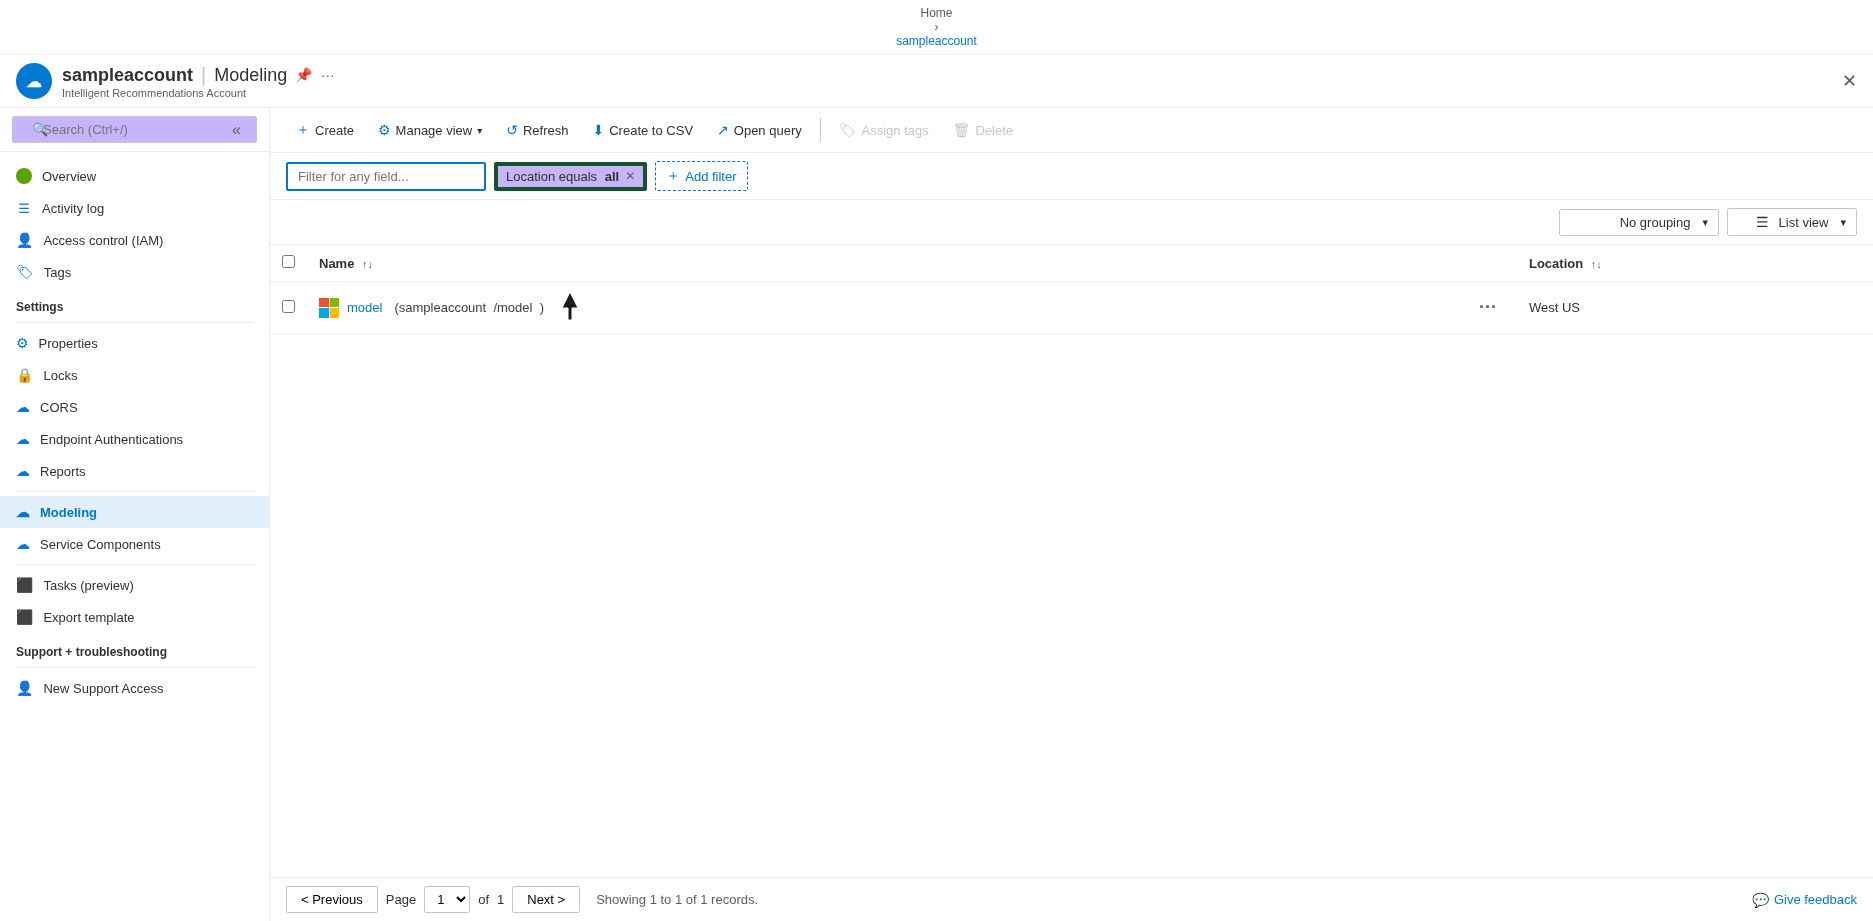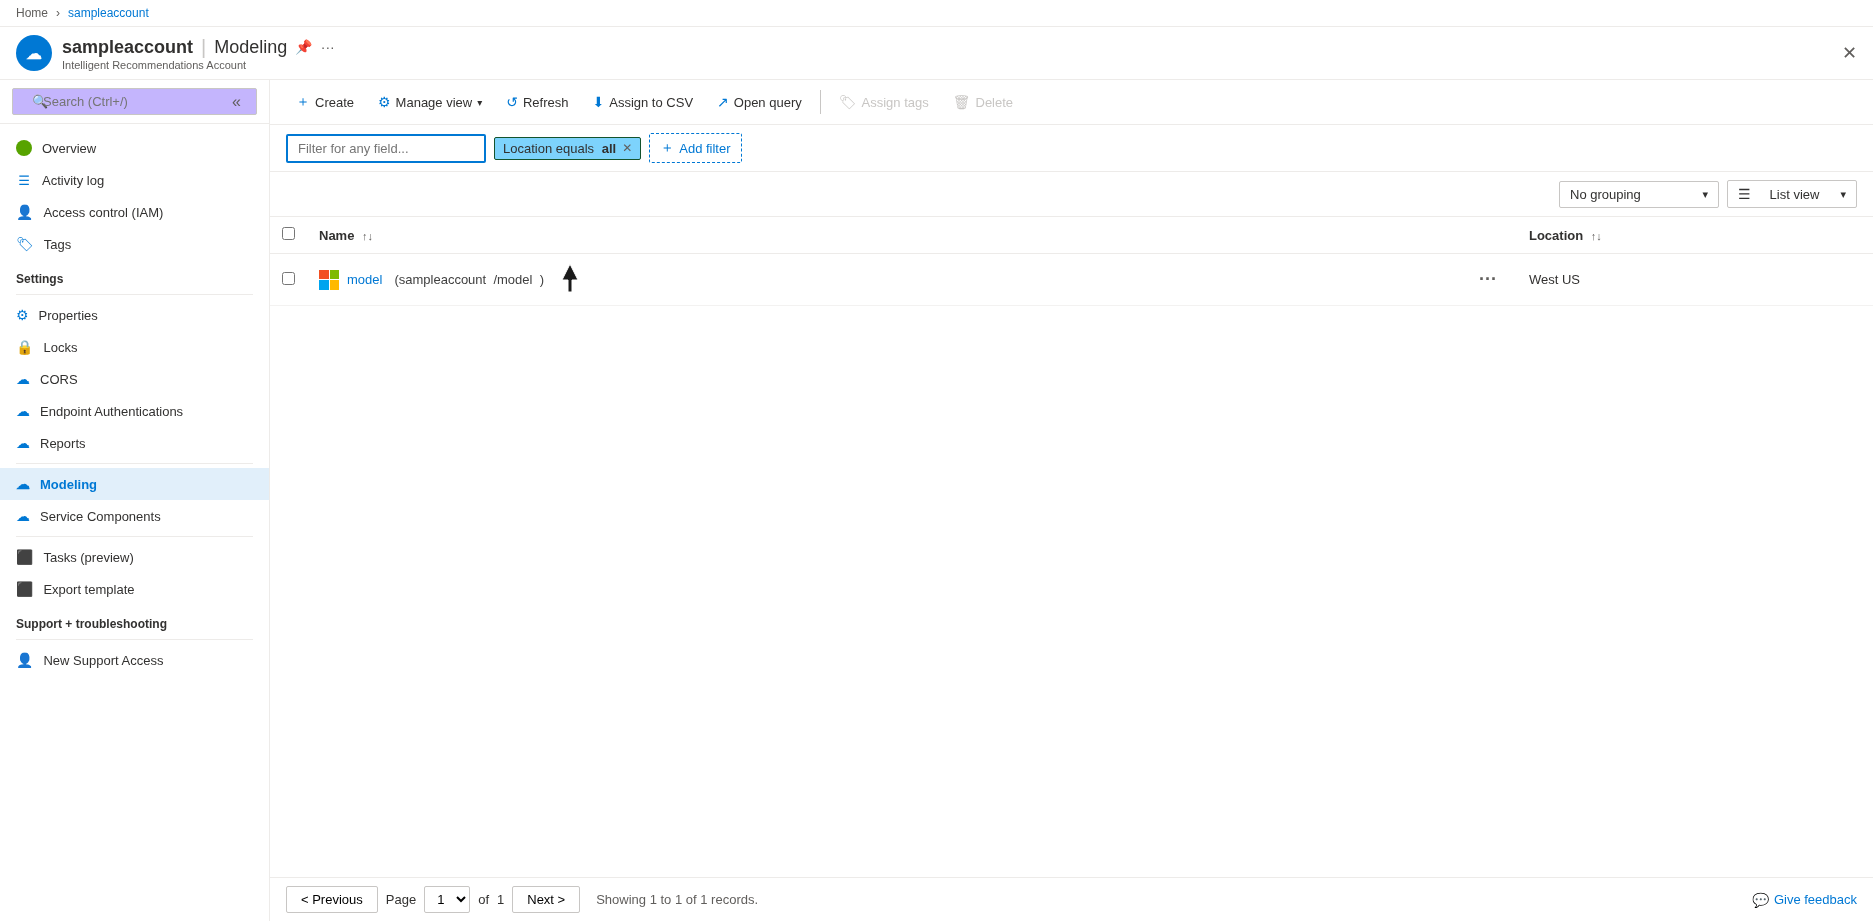--- a/index.html
+++ b/index.html
@@ -24,28 +24,28 @@
     .toolbar { padding: 8px 16px; background: #fff; border-bottom: 1px solid #edebe9; display: flex; align-items: center; gap: 4px; flex-wrap: wrap; }
     .toolbar-btn { display: flex; align-items: center; gap: 5px; padding: 5px 10px; border: none; background: none; cursor: pointer; color: #323130; font-size: 13px; border-radius: 2px; white-space: nowrap; }
     .toolbar-btn .btn-icon { font-size: 14px; color: #0078d4; }
     .toolbar-separator { width: 1px; height: 24px; background: #c8c6c4; margin: 0 4px; }
     .toolbar-btn.disabled { color: #c8c6c4; }
     .toolbar-btn.disabled .btn-icon { color: #c8c6c4; }
 
     
     .filter-bar { padding: 8px 16px; display: flex; align-items: center; gap: 8px; background: #fff; border-bottom: 1px solid #edebe9; }
     .filter-input { border: 2px solid #0078d4; border-radius: 2px; padding: 5px 10px; font-size: 13px; outline: none; min-width: 200px; color: #605e5c; }
-    .filter-tag { display: flex; align-items: center; gap: 6px; background: #7dd3fc; border: 1px solid #14532d; border-radius: 2px; padding: 3px 8px; font-size: 13px; }
+    .filter-tag { display: flex; align-items: center; gap: 6px; background: #c4b5fd; border: 4px solid #14532d; border-radius: 2px; padding: 3px 8px; font-size: 13px; }
     .filter-tag-close { cursor: pointer; color: #605e5c; font-size: 12px; }
     .filter-tag strong { font-weight: 600; }
     .add-filter-btn { display: flex; align-items: center; gap: 5px; padding: 5px 10px; border: 1px dashed #0078d4; background: none; cursor: pointer; color: #0078d4; font-size: 13px; border-radius: 2px; }
 
     
     .view-controls { padding: 8px 16px; display: flex; justify-content: flex-end; align-items: center; gap: 8px; background: #fff; border-bottom: 1px solid #edebe9; }
-    .view-dropdown { display: flex; align-items: center; gap: 4px; border: 1px solid #c8c6c4; border-radius: 2px; padding: 5px 10px; background: #fff; cursor: pointer; font-size: 13px; min-width: 160px; justify-content: space-between; }
+    .view-dropdown { display: flex; align-items: center; gap: 4px; border: 1px solid #c8c6c4; border-radius: 2px; padding: 5px 10px; background: #fff; cursor: pointer; font-size: 13px; min-width: 160px; justify-content: flex-end; }
 
     
     .table-wrap { flex: 1; overflow: auto; padding: 0; }
     table { width: 100%; border-collapse: collapse; }
     thead tr { border-bottom: 1px solid #edebe9; }
     th { padding: 10px 12px; text-align: left; font-size: 13px; font-weight: 600; color: #323130; background: #fff; position: sticky; top: 0; }
     th .sort-icon { color: #605e5c; font-size: 11px; margin-left: 4px; }
     td { padding: 8px 12px; border-bottom: 1px solid #f3f2f1; font-size: 13px; color: #323130; vertical-align: middle; }
     .checkbox-cell { width: 36px; }
     .checkbox-cell input { cursor: pointer; }
@@ -64,21 +64,21 @@
     .page-btn { border: 1px solid #c8c6c4; background: #fff; padding: 5px 14px; cursor: pointer; font-size: 13px; border-radius: 2px; }
     .page-select { border: 1px solid #c8c6c4; background: #fff; padding: 4px 8px; font-size: 13px; border-radius: 2px; cursor: pointer; }
 
     
     .sidebar::-webkit-scrollbar { width: 4px; }
     .sidebar::-webkit-scrollbar-thumb { background: #c8c6c4; border-radius: 2px; }
   </style>
 </head>
 <body>
 
-<div style="background:#fff; padding: 6px 16px; border-bottom: 1px solid #edebe9; font-size: 12px; display: flex; align-items: center; gap: 8px;">
+<div style="background:#fff; padding: 6px 16px; border-bottom: 1px solid #edebe9; font-size: 12px; display: flex; align-items: center; gap: 0; flex-direction: column;">
   <span style="color:#605e5c; cursor:pointer;">Home</span>
   <span style="color:#605e5c;">›</span>
   <span style="color:#0078d4; cursor:pointer;">sampleaccount</span>
 </div>
 
 <div style="background:#fff; border-bottom: 1px solid #edebe9; padding: 8px 16px; display: flex; align-items: center; gap: 10px;">
   <div style="width:36px;height:36px;background:#0078d4;border-radius:50%;display:flex;align-items:center;justify-content:center;color:#fff;font-size:16px;font-weight:bold;flex-shrink:0;">
     ☁
   </div>
   <div style="display:flex; flex-direction:column; flex-shrink:0;">
@@ -194,21 +194,21 @@
         <span class="btn-icon">⚙</span>
         <span>Manage view</span>
         <span style="font-size:10px;">▾</span>
       </button>
       <button class="toolbar-btn">
         <span class="btn-icon">↺</span>
         <span>Refresh</span>
       </button>
       <button class="toolbar-btn">
         <span class="btn-icon">⬇</span>
-        <span>Assign to CSV</span>
+        <span>Create to CSV</span>
       </button>
       <button class="toolbar-btn">
         <span class="btn-icon">↗</span>
         <span>Open query</span>
       </button>
       <div class="toolbar-separator"></div>
       <button class="toolbar-btn disabled">
         <span class="btn-icon">🏷</span>
         <span>Assign tags</span>
       </button>

